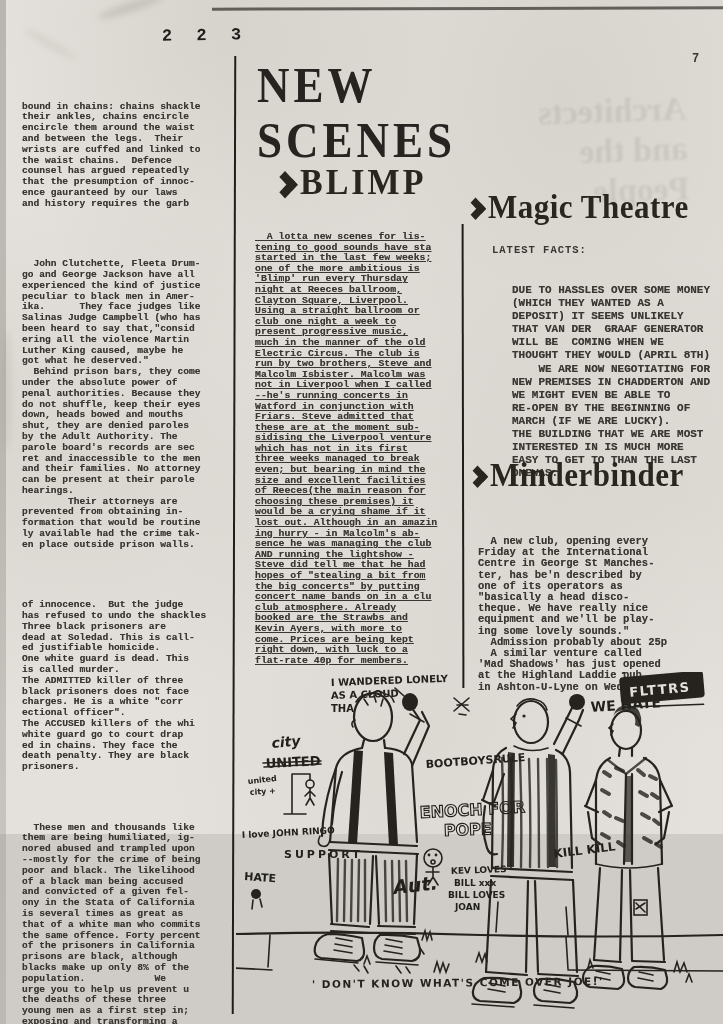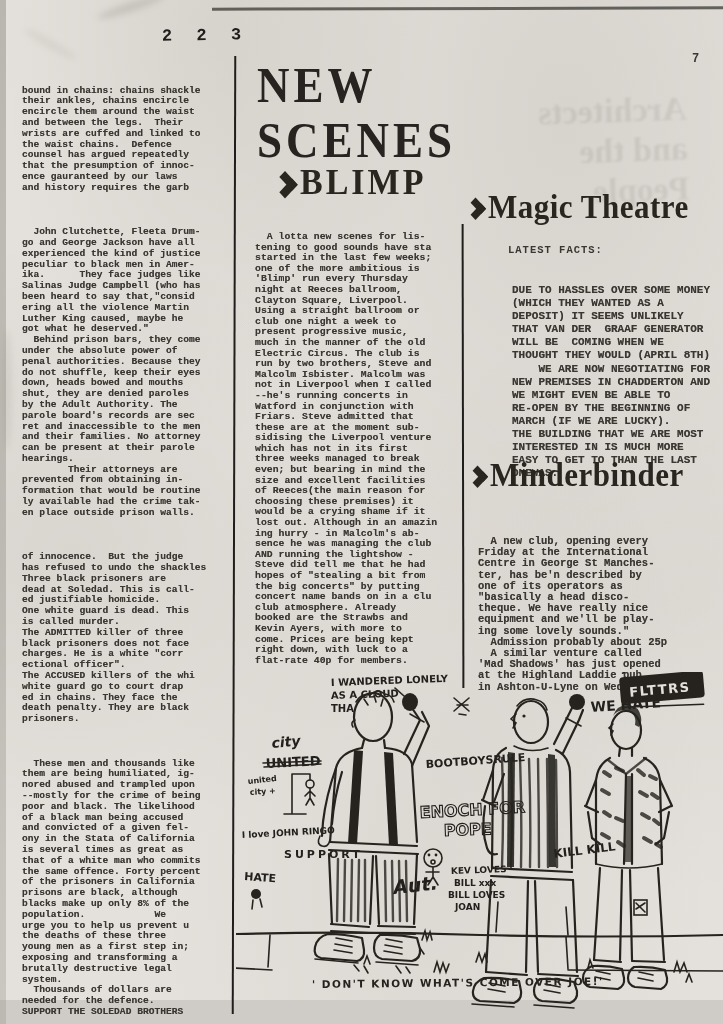--- a/index.html
+++ b/index.html
@@ -1,45 +1,45 @@
 <!DOCTYPE html>
 <html><head>
 <meta charset="utf-8">
 <style>
   html,body{margin:0;padding:0;}
   body{width:723px;height:1024px;overflow:hidden;background:#cfccc7;}
   .page{
-    position:relative;width:723px;height:1000px;
+    position:relative;width:723px;height:834px;
     background:
       radial-gradient(ellipse at 78% 12%, rgba(100,90,75,.10), transparent 45%),
       radial-gradient(ellipse at 10% 55%, rgba(90,85,70,.08), transparent 40%),
       radial-gradient(ellipse at 60% 85%, rgba(110,100,85,.07), transparent 45%),
       radial-gradient(ellipse at 30% 3%, rgba(120,115,100,.12), transparent 30%),
       radial-gradient(ellipse at 95% 60%, rgba(120,110,95,.07), transparent 35%),
       #e4e1dc;
     font-family:"Liberation Sans",sans-serif;
   }
   .blk{position:absolute;}
   .typed{white-space:pre;color:#3a3632;text-shadow:0 0 .5px rgba(55,50,45,.55);}
   .t-left{font:bold 9.6px/10.8px "Liberation Mono",monospace;}
-  .t-left .para{margin:0 0 12px 0;}
+  .t-left .para{margin:16px 0 12px 0;}
   .t-mid{font:bold 9.8px/10.6px "Liberation Mono",monospace;}
   .t-mt{font:bold 11px/13.1px "Liberation Mono",monospace;}
   .t-mb{font:bold 10.5px/11.2px "Liberation Mono",monospace;}
   .pageno-left{font:bold 17px "Liberation Mono",monospace;letter-spacing:7px;color:#1f1d1b;transform:rotate(-1deg);}
   .pageno-right{font:bold 12px "Liberation Mono",monospace;color:#3a3632;}
   .headline{font-family:"Liberation Serif",serif;font-weight:bold;font-size:45px;line-height:49px;
     letter-spacing:4px;color:#262320;transform:scaleY(1.12);transform-origin:top left;}
   .sec-head{font-family:"Liberation Serif",serif;font-weight:bold;color:#29251f;display:flex;align-items:center;}
   .blimp-head{font-size:34px;letter-spacing:3px;transform:scaleY(1.08);transform-origin:top left;}
   .serif-head{font-size:31px;letter-spacing:.5px;transform:scaleY(1.06);transform-origin:top left;}
   .chev{display:inline-block;border-top:8px solid #29251f;border-right:8px solid #29251f;
     width:10px;height:10px;transform:rotate(45deg);margin:4px 6px 0 0;}
   .chev.small{border-width:7px;width:8px;height:8px;margin:2px 5px 0 0;}
-  .subhead-mono{font:bold 10.5px "Liberation Mono",monospace;letter-spacing:1px;color:#3a3632;margin-left:16px;}
+  .subhead-mono{font:bold 10.5px "Liberation Mono",monospace;letter-spacing:1px;color:#3a3632;}
   .divider{position:absolute;width:2px;background:#201e1c;}
   .ghost{opacity:.10;filter:blur(1.3px);transform:scaleX(-1) rotate(2deg);
     font-family:"Liberation Serif",serif;font-weight:bold;font-size:34px;line-height:40px;color:#4a443c;}
   .topline{position:absolute;left:212px;top:7px;width:511px;height:2.5px;background:#2f2d2a;opacity:.7;transform:rotate(-.15deg);}
   .edge-left{position:absolute;left:0;top:0;width:6px;height:1024px;background:linear-gradient(180deg,#6a675f,#9a968d);opacity:.35;}
   .smudge{position:absolute;background:#8a857a;border-radius:50%;filter:blur(3px);}
   .s1{left:96px;top:2px;width:70px;height:10px;opacity:.25;transform:rotate(-18deg);}
   .s2{left:20px;top:40px;width:60px;height:8px;opacity:.12;transform:rotate(30deg);}
   .s3{left:2px;top:330px;width:10px;height:120px;opacity:.15;}
   svg text{font-family:"DejaVu Sans",sans-serif;}
@@ -153,21 +153,21 @@
   <div class="blk headline" style="left:257px;top:58px;">
     <div>NEW</div>
     <div>SCENES</div>
   </div>
 
   <div class="blk sec-head blimp-head" style="left:276px;top:162px;">
     <span class="chev"></span>
     <span>BLIMP</span>
   </div>
 
-  <div class="blk typed t-mid" style="left:255px;top:232px;width:206px;">  A lotta new scenes for lis-
+  <div class="blk typed t-mid" style="left:255px;top:232px;width:206px;text-decoration:underline;">  A lotta new scenes for lis-
 tening to good sounds have sta
 started in the last few weeks;
 one of the more ambitious is
 'Blimp' run every Thursday
 night at Reeces ballroom,
 Clayton Square, Liverpool.
 Using a straight ballroom or
 club one night a week to
 present progressive music,
 much in the manner of the old

